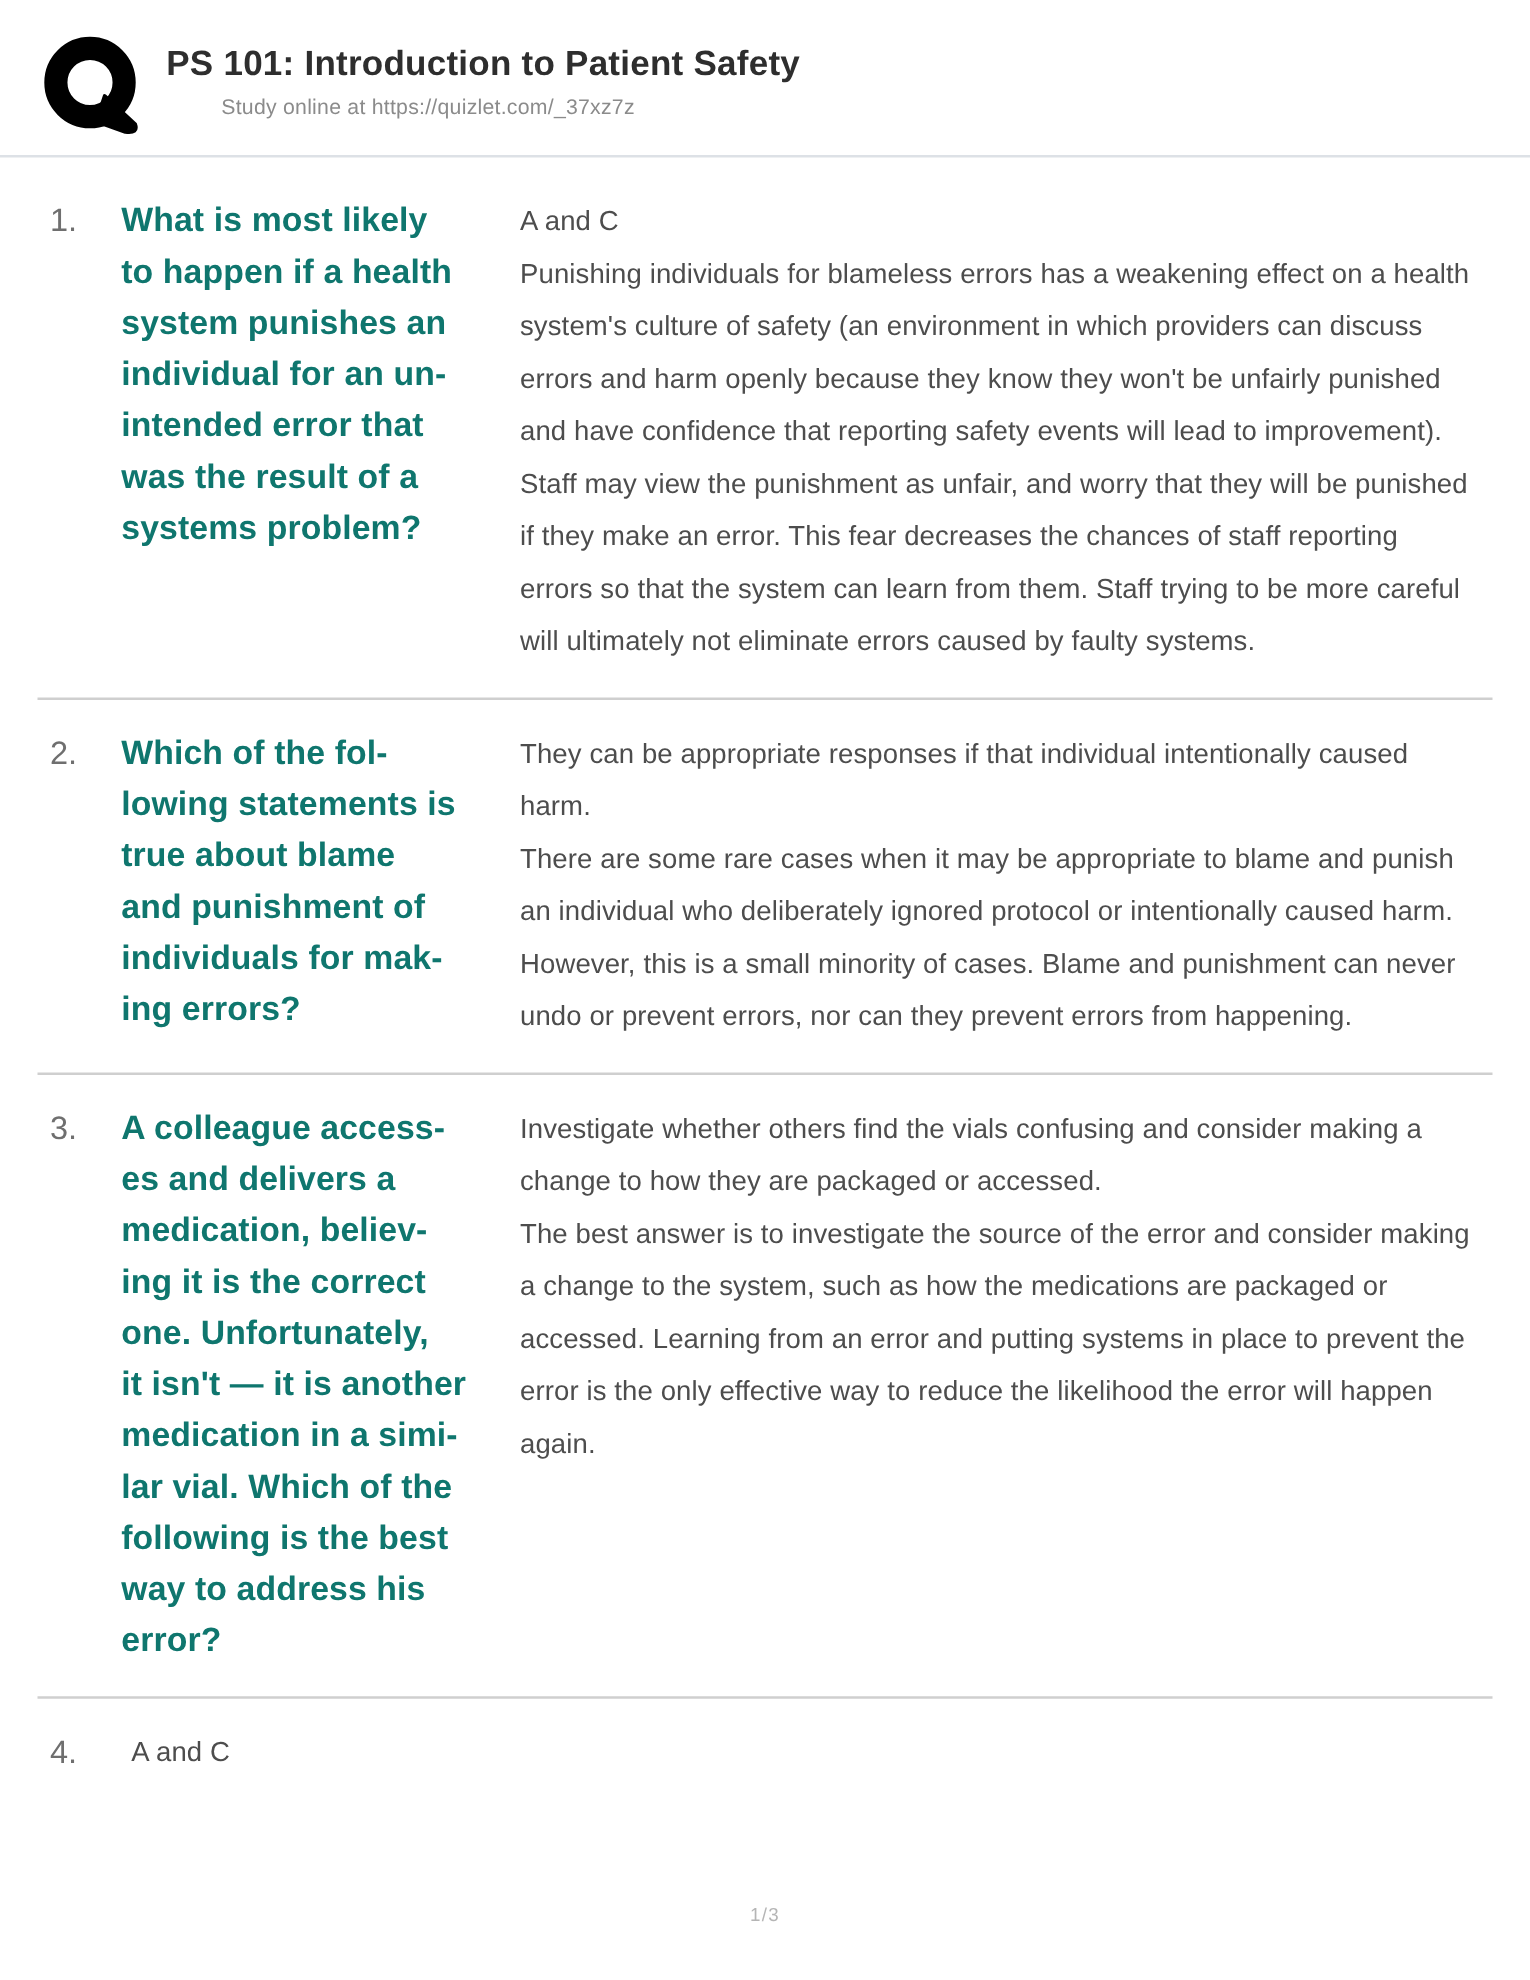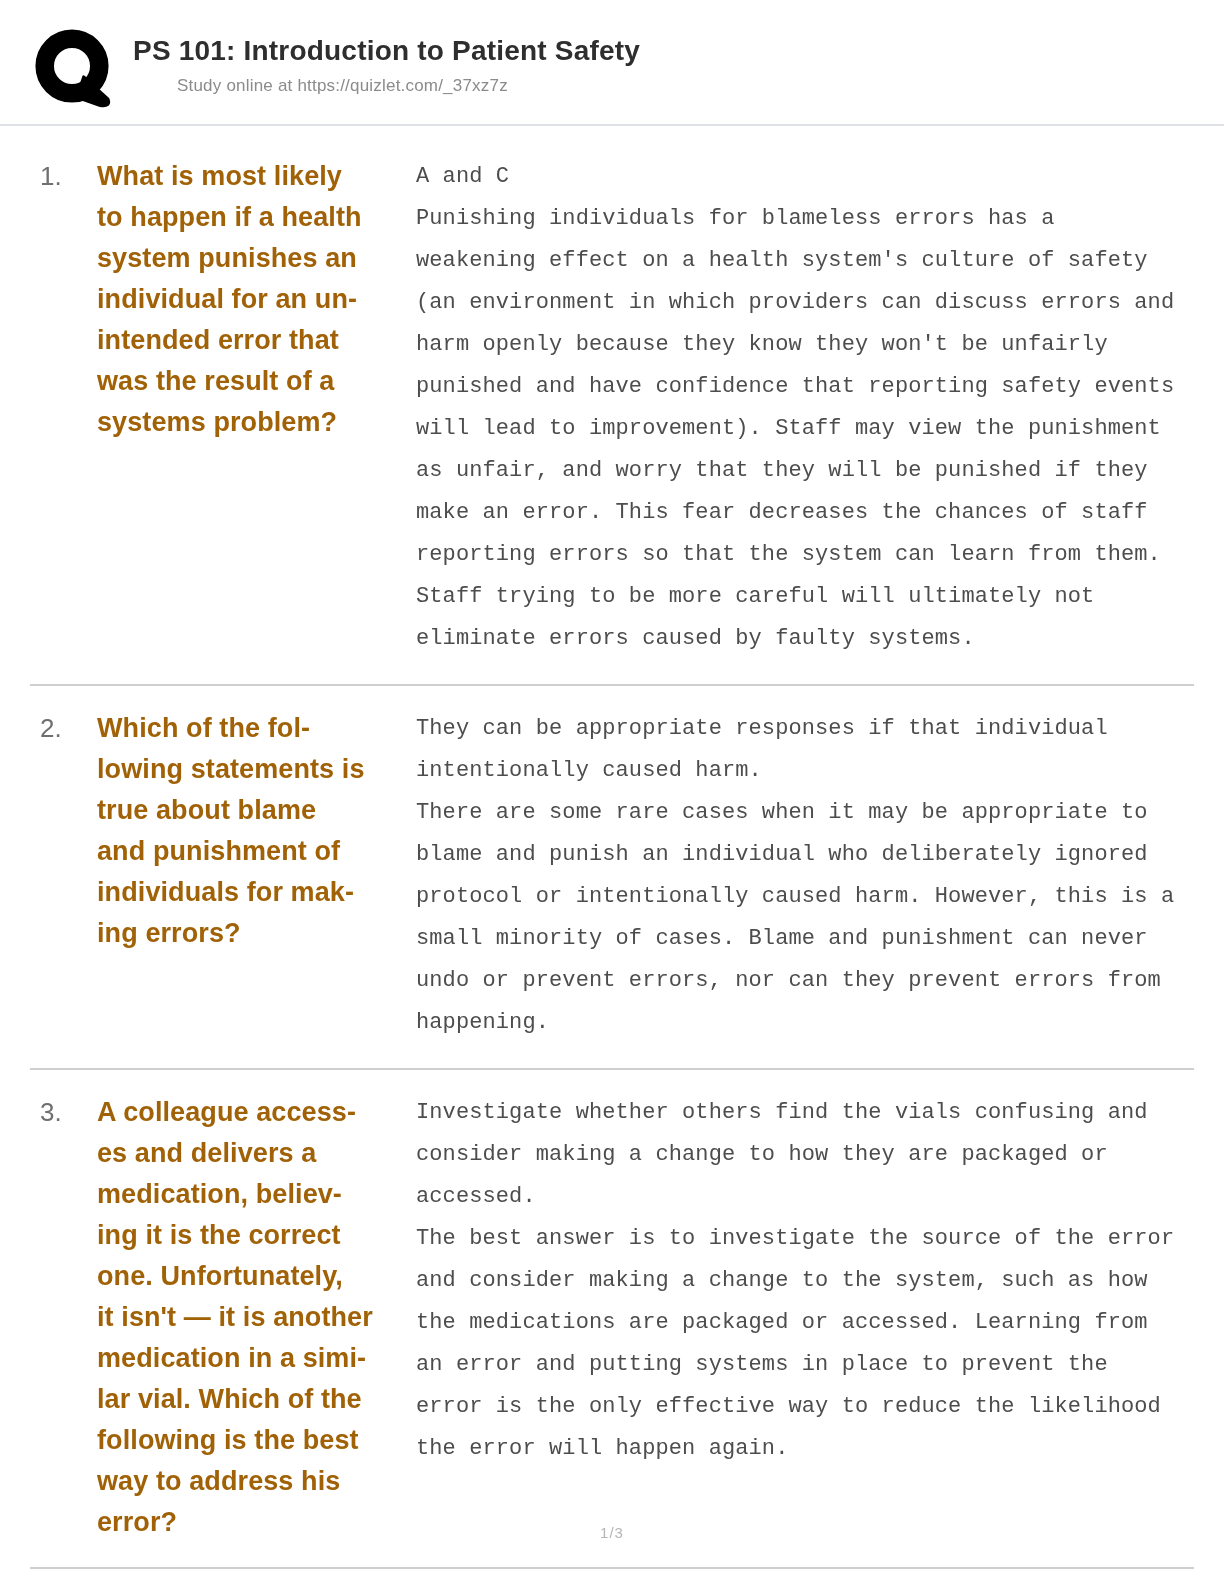--- a/index.html
+++ b/index.html
@@ -60,26 +60,26 @@
 
   .q-number {
     font-size: 26px;
     font-weight: 300;
     color: #6f6f6f;
     line-height: 41px;
   }
   .q-text {
     font-size: 27px;
     font-weight: 700;
-    color: #a16207;
+    color: #0f766e;
     line-height: 41px;
     white-space: pre-line;
     letter-spacing: 0.1px;
   }
-  .a-col { padding-left: 8px; font-family: Liberation Mono, monospace; }
+  .a-col { padding-left: 8px; }
   .a-text, .a-expl {
     font-size: 22px;
     font-weight: 300;
     color: #4d4d4d;
     line-height: 42px;
     letter-spacing: 0.1px;
   }
 
   
   .footer {

